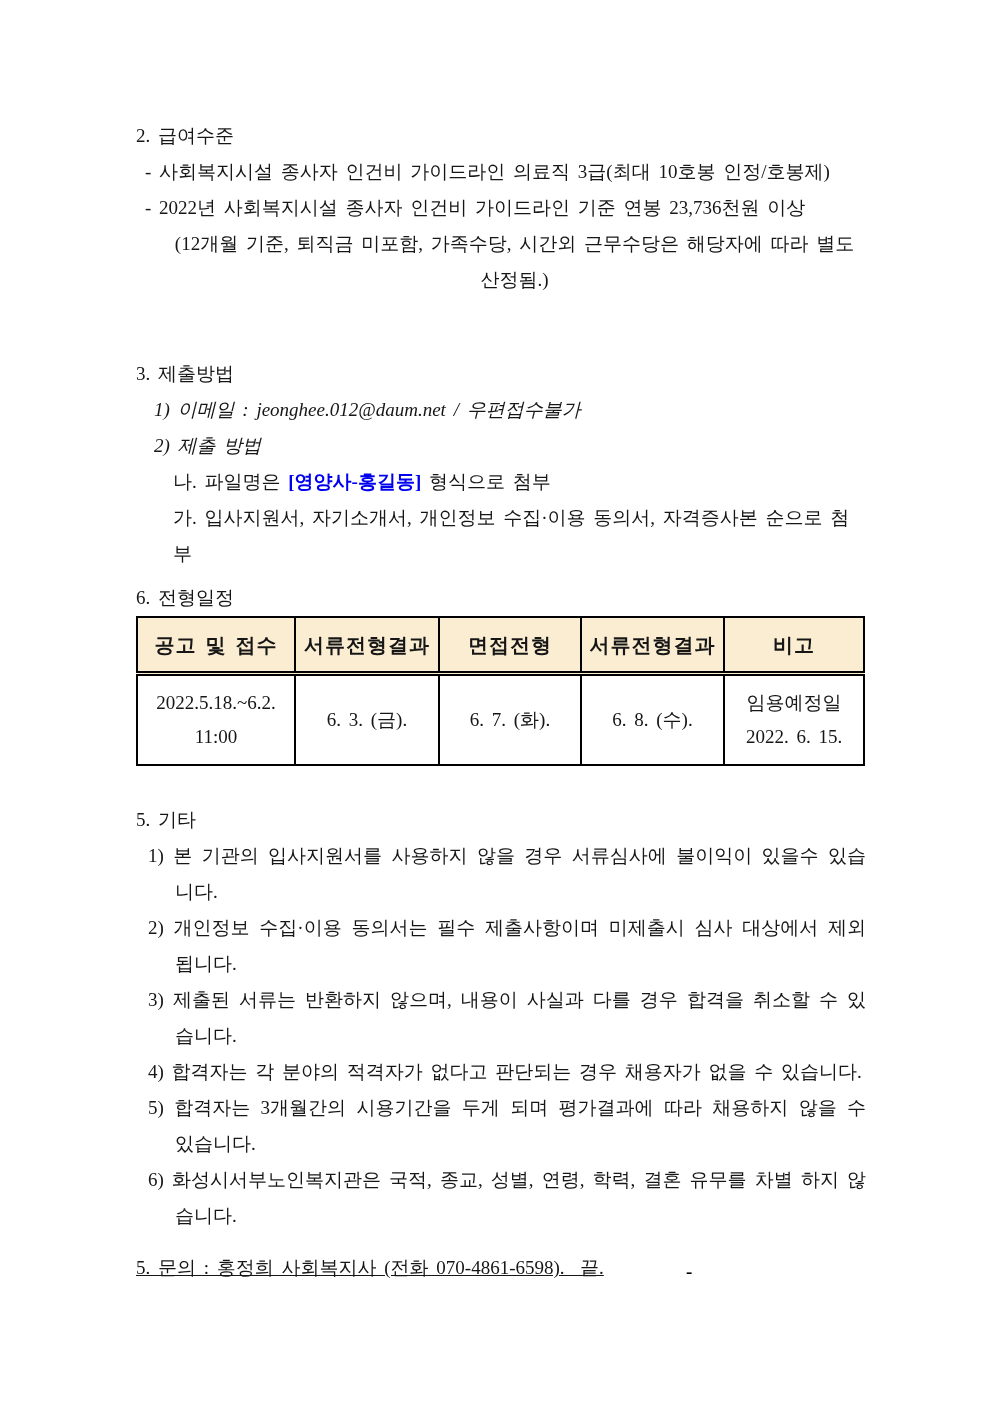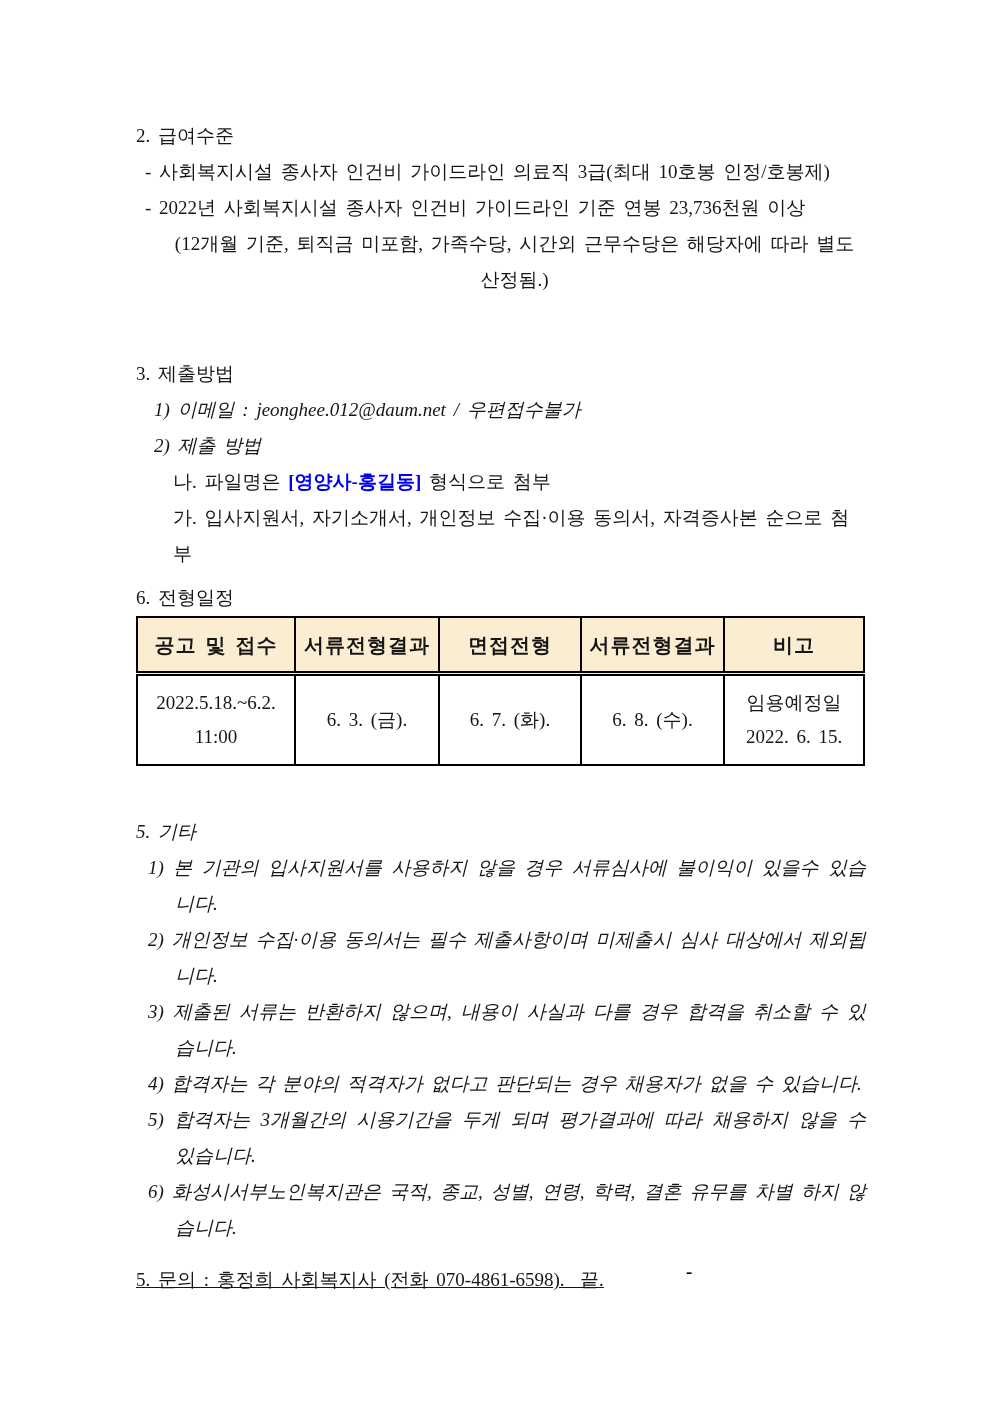--- a/index.html
+++ b/index.html
@@ -20,21 +20,21 @@
     font-size:19px;line-height:36px;word-spacing:3px;
   }
   .heading{white-space:nowrap;}
   .line{white-space:nowrap;}
   .indent-dash{padding-left:9px;}
   .indent-paren{padding-left:27px;white-space:normal;text-align:center;}
   .indent-num{padding-left:18px;font-style:italic;}
   .indent-sub{padding-left:37px;white-space:normal;}
   .sec-submission{margin-top:58px;}
   .sec-schedule{margin-top:8px;}
-  .sec-etc{margin-top:48px;font-style:italic;}
+  .sec-etc{margin-top:36px;}
   .hl{color:var(--hl);font-weight:bold;}
 
   table.schedule{
     border-collapse:collapse;
     table-layout:fixed;
     width:727px;
   }
   table.schedule th,table.schedule td{
     border:2px solid var(--bd);
     text-align:center;vertical-align:middle;

